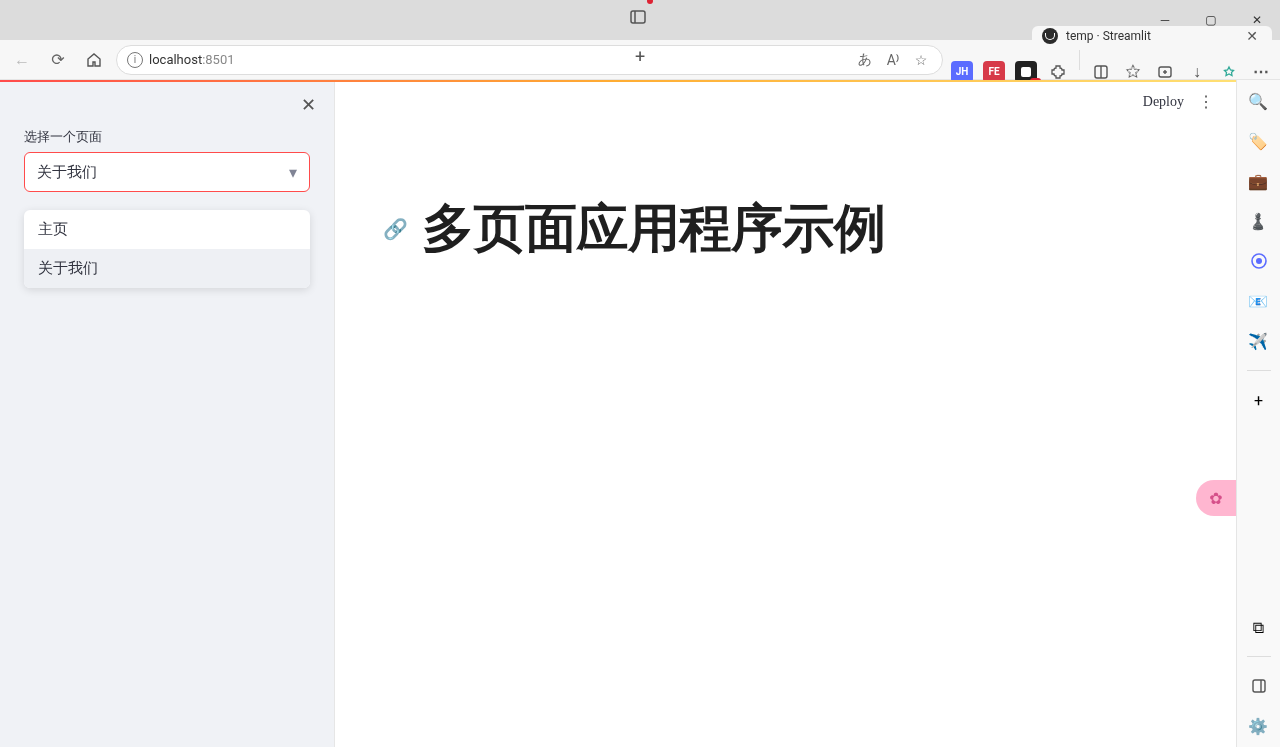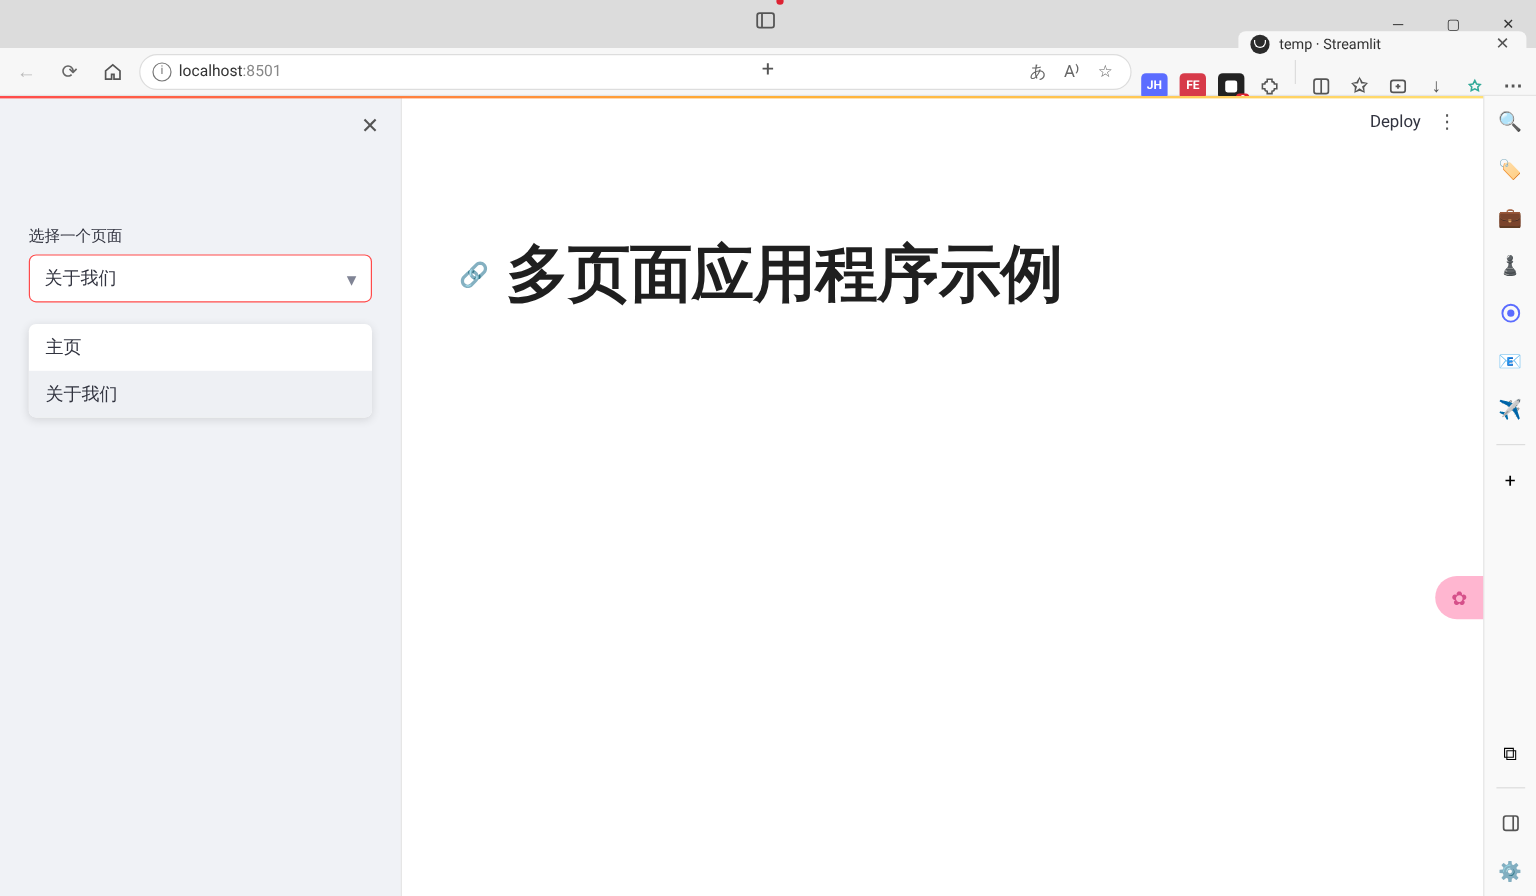--- a/index.html
+++ b/index.html
@@ -49,31 +49,31 @@
 .edge-item { width:22px;height:22px; display:flex;align-items:center;justify-content:center; cursor:pointer; font-size:16px; }
 .edge-sidebar .spacer { flex:1; }
 .edge-sidebar .sep { width:24px; height:1px; background:#ddd; }
 
 
 .app { flex:1; display:flex; position:relative; }
 .app::before { content:""; position:absolute; top:0; left:0; right:0; height:2px; background:linear-gradient(90deg,#ff4b4b,#ffad33,#ffe074); z-index:5; }
 
 .st-sidebar { width:335px; background:#f0f2f6; border-right:1px solid #e6e6e6; padding:20px 24px; position:relative; }
 .st-sidebar-close { position:absolute; top:14px; right:18px; color:#555; cursor:pointer; font-size:18px; }
-.st-label { font-size:13px; color:#31333f; margin-top:88px; margin-bottom:6px; }
+.st-label { font-size:13px; color:#31333f; margin-top:28px; margin-bottom:6px; }
 .st-select { border:1px solid #ff4b4b; border-radius:6px; background:#fff; height:40px; display:flex; align-items:center; padding:0 12px; justify-content:space-between; cursor:pointer; }
 .st-select-text { font-size:15px; color:#31333f; }
 .st-select-chevron { color:#808495; }
 .st-dropdown { margin-top:18px; background:#fff; border-radius:6px; box-shadow:0 2px 8px rgba(0,0,0,0.12); overflow:hidden; }
 .st-option { padding:10px 14px; font-size:15px; color:#31333f; cursor:pointer; }
 .st-option.selected { background:#eef0f4; }
 
 .st-main { flex:1; padding:28px 48px; position:relative; }
 .deploy-bar { position:absolute; top:12px; right:22px; display:flex; align-items:center; gap:14px; }
-.deploy-btn { font-size:14px; color:#31333f; cursor:pointer; }
+.deploy-btn { font-size:14px; color:#31333f; cursor:pointer;font-family:Liberation Serif, serif; }
 .menu-dots { color:#555; cursor:pointer; font-size:16px; }
 .main-heading { display:flex; align-items:center; gap:14px; margin-top:86px; }
 .link-icon { color:#b0b0b8; font-size:20px; }
 .h1 { font-size:52px; font-weight:700; color:#1f1f1f; letter-spacing:-0.5px; }
 .body-text { margin-top:18px; font-size:15px; color:#31333f; }
 
 
 .float-badge { position:absolute; right:0; top:400px; width:40px; height:36px; background:#ffb6d0; border-radius:18px 0 0 18px; display:flex;align-items:center;justify-content:center; color:#d6508a; font-size:16px; }
 
 svg { display:block; }

